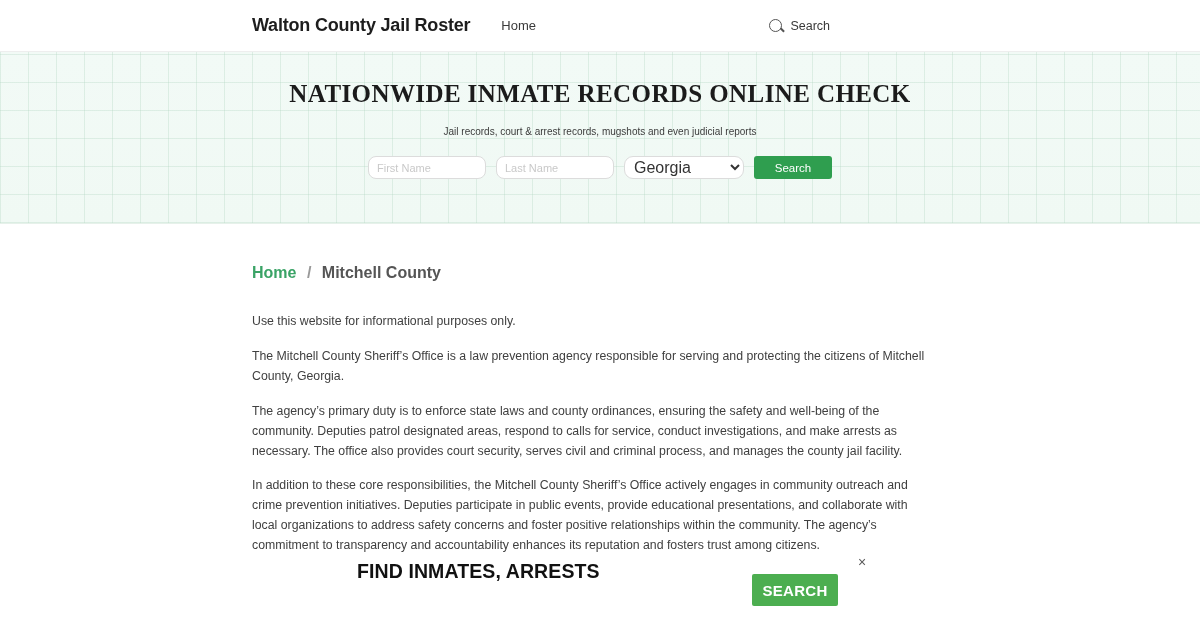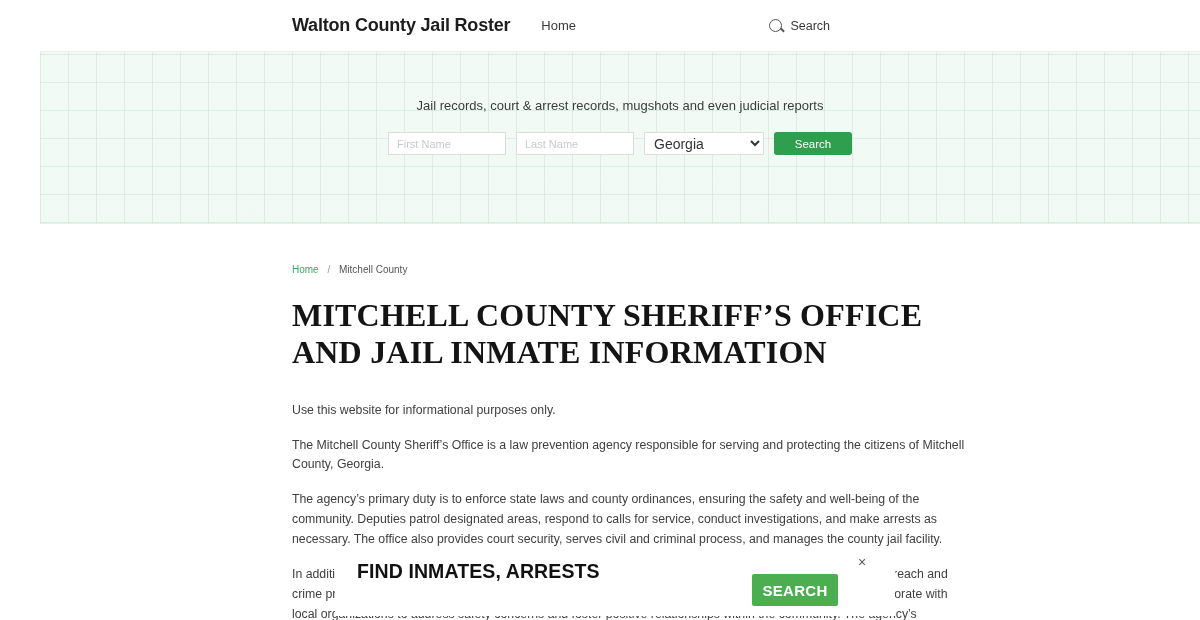--- a/index.html
+++ b/index.html
@@ -4,21 +4,21 @@
 <style>
   * { box-sizing: border-box; }
   html, body {
     margin: 0; padding: 0;
     width: 1200px; height: 620px;
     overflow: hidden;
     background: #ffffff;
     font-family: "Liberation Sans", sans-serif;
     color: #333333;
   }
-  .page { position: relative; width: 1200px; height: 620px; overflow: hidden; padding-left: 40px; }
+  .page { position: relative; width: 1200px; height: 620px; overflow: hidden; }
 
   
   .navbar {
     height: 52px;
     display: flex;
     align-items: center;
     background: #ffffff;
     border-bottom: 1px solid #eeeeee;
     padding: 0 40px;
   }
@@ -75,61 +75,61 @@
   .hero h1 {
     margin: 0;
     font-family: "Liberation Serif", serif;
     font-size: 25px;
     font-weight: bold;
     letter-spacing: 0.4px;
     color: #1b1b1b;
   }
   .hero p {
     margin: 18px 0 0 0;
-    font-size: 13px;
+    font-size: 10px;
     color: #3c3c3c;
   }
   .hero-form {
     margin-top: 19px;
     display: flex;
     justify-content: center;
     gap: 10px;
   }
   .hero-form input[type=text] {
     width: 118px; height: 23px;
     border: 1px solid #dcdcdc;
     background: #fff;
-    border-radius: 0;
+    border-radius: 8px;
     font-size: 11px;
     padding: 0 8px;
     color: #444;
   }
   .hero-form input::placeholder { color: #c9c9c9; }
   .hero-form select {
     width: 120px; height: 23px;
     border: 1px solid #dcdcdc;
     background: #fff;
-    border-radius: 1px;
-    font-size: 14px;
+    border-radius: 9px;
+    font-size: 16px;
     color: #333;
     padding: 0 5px;
   }
   .hero-btn {
     width: 78px; height: 23px;
     background: #2f9e4f;
     border: none;
     border-radius: 3px;
     color: #fff;
     font-size: 11.5px;
     cursor: pointer;
   }
 
   
   .content { padding: 40px 0 0 252px; width: 948px; }
-  .breadcrumb { font-size: 10px; color: #555; }
+  .breadcrumb { font-size: 16px; color: #555; font-weight: bold; }
   .breadcrumb a { color: #3aa366; text-decoration: none; }
   .breadcrumb .sep { margin: 0 6px; color: #999; }
 
   .page-title {
     margin: 22px 0 0 0;
     font-family: "Liberation Serif", serif;
     font-size: 32px;
     line-height: 1.15;
     font-weight: bold;
     letter-spacing: 0.2px;
@@ -197,39 +197,39 @@
     <div class="nav-links">
       <a class="nav-link" href="#">Home</a>
     </div>
     <div class="nav-right">
       <span class="mag"></span>
       <span class="search-label">Search</span>
     </div>
   </div>
 
   <div class="hero">
+    <h1>NATIONWIDE INMATE RECORDS ONLINE CHECK</h1>
     <p>Jail records, court &amp; arrest records, mugshots and even judicial reports</p>
     <div class="hero-form">
       <input type="text" placeholder="First Name" style="">
       <input type="text" placeholder="Last Name" style="">
       <select>
         <option>Georgia</option>
       </select>
       <button class="hero-btn">Search</button>
     </div>
   </div>
 
   <div class="content">
     <div class="breadcrumb">
       <a href="#">Home</a>
       <span class="sep">/</span>
       <span>Mitchell County</span>
     </div>
 
-    <h1 class="page-title">MITCHELL COUNTY SHERIFF’S OFFICE AND JAIL INMATE INFORMATION</h1>
 
     <div class="body-copy">
       <p>Use this website for informational purposes only.</p>
       <p>The Mitchell County Sheriff’s Office is a law prevention agency responsible for serving and protecting the citizens of Mitchell County, Georgia.</p>
       <p>The agency’s primary duty is to enforce state laws and county ordinances, ensuring the safety and well-being of the community. Deputies patrol designated areas, respond to calls for service, conduct investigations, and make arrests as necessary. The office also provides court security, serves civil and criminal process, and manages the county jail facility.</p>
       <p>In addition to these core responsibilities, the Mitchell County Sheriff’s Office actively engages in community outreach and crime prevention initiatives. Deputies participate in public events, provide educational presentations, and collaborate with local organizations to address safety concerns and foster positive relationships within the community. The agency’s commitment to transparency and accountability enhances its reputation and fosters trust among citizens.</p>
     </div>
 
   </div>
 

